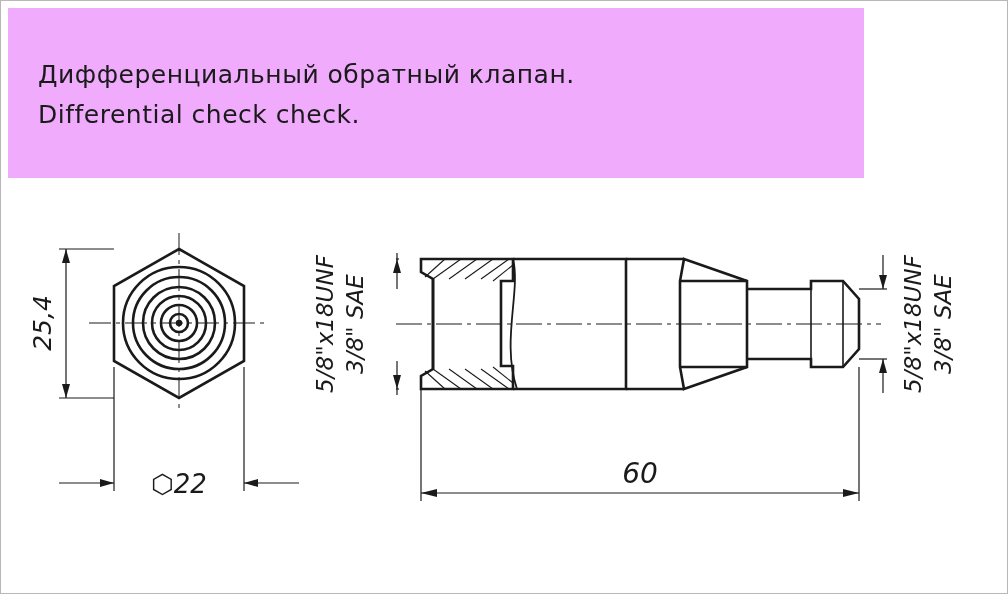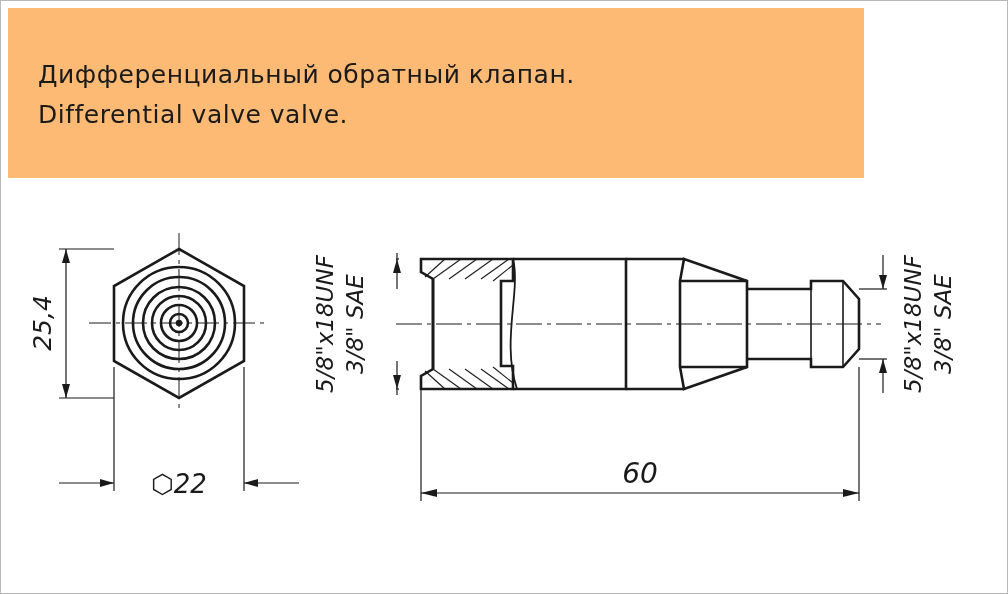--- a/index.html
+++ b/index.html
@@ -18,21 +18,21 @@
     border: 1px solid #b8b8b8;
     box-sizing: border-box;
     overflow: hidden;
   }
   #header-band {
     position: absolute;
     left: 7px;
     top: 7px;
     width: 856px;
     height: 170px;
-    background: #fdba74;
+    background: #f0abfc;
   }
   .title-line {
     position: absolute;
     left: 30px;
     font-family: "DejaVu Sans", sans-serif;
     font-size: 25px;
     color: #1a1a1a;
     letter-spacing: 0.5px;
     white-space: nowrap;
   }
@@ -51,21 +51,21 @@
     fill: #1a1a1a;
   }
 </style>
 </head>
 <body>
 
 <div id="page">
 
   <div id="header-band">
     <div class="title-line" id="title-ru">Дифференциальный обратный клапан.</div>
-    <div class="title-line" id="title-en">Differential valve valve.</div>
+    <div class="title-line" id="title-en">Differential check check.</div>
   </div>
 
   <div id="drawing">
     <svg width="1008" height="424" viewBox="0 0 1008 424">
 
       <g fill="none" stroke="#1a1a1a" stroke-width="2.6">
 
         <polygon points="178,78 243,115 243,190 178,227 113,190 113,115"></polygon>
 
         <circle cx="178" cy="152" r="56"></circle>

